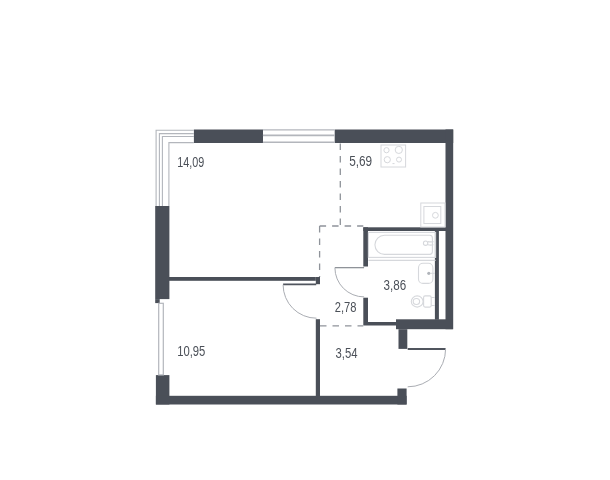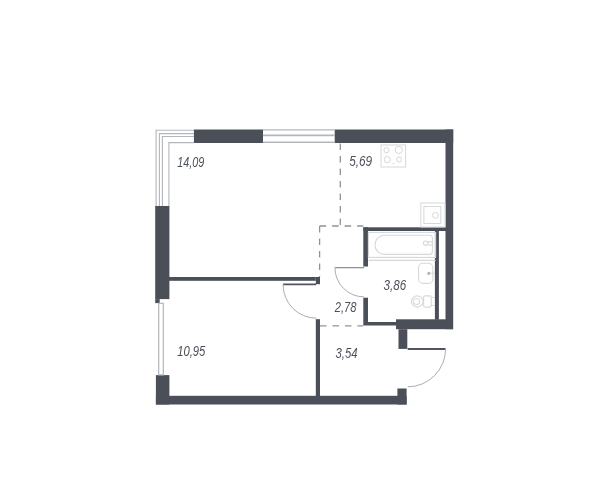--- a/index.html
+++ b/index.html
@@ -1,16 +1,16 @@
 <!DOCTYPE html>
 <html><head>
 <meta charset="utf-8">
 <style>
   html,body{margin:0;padding:0;background:#ffffff;}
-  .wrap{width:610px;height:480px;position:relative;background:#ffffff;font-style:italic;}
+  .wrap{width:610px;height:480px;position:relative;background:#ffffff;}
   text{font-family:"Liberation Sans",sans-serif;fill:#4b5058;}
 </style>
 </head>
 <body>
 <div class="wrap">
 <svg width="610" height="480" viewBox="0 0 610 480" xmlns="http://www.w3.org/2000/svg">
 
   <rect x="0" y="0" width="610" height="480" fill="#ffffff"></rect>
 
   <rect x="169" y="143" width="171" height="134" fill="#ffffff"></rect>

